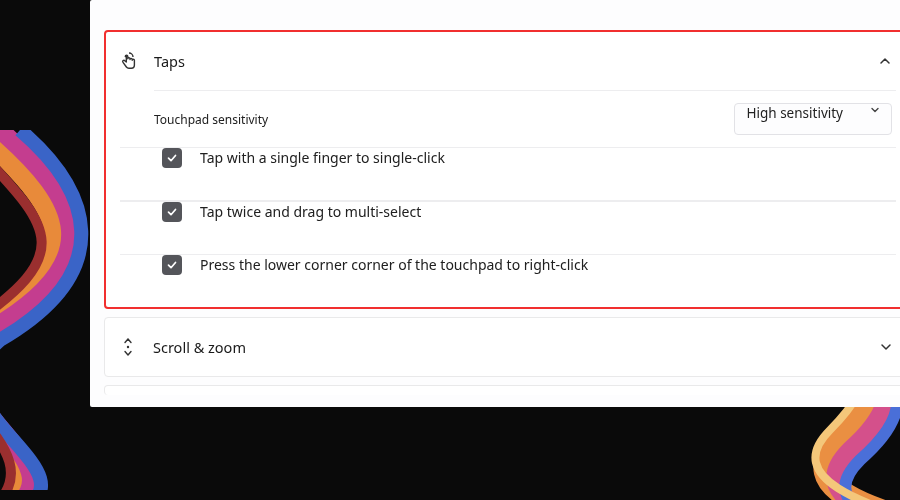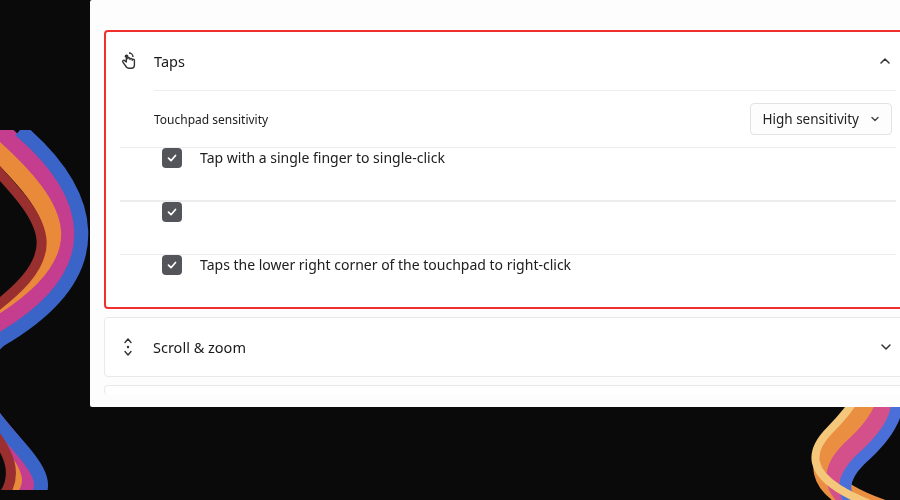--- a/index.html
+++ b/index.html
@@ -90,22 +90,22 @@
   .row.first { height: 56px; }
 
   .row-label {
     flex: 1;
     font-size: 12px;
     color: #202020;
   }
 
   .dropdown {
     display: flex;
-    align-items: center;
-    gap: 10px;
+    align-items: flex-start;
+    gap: 26px;
     height: 32px;
     padding: 0 10px 0 12px;
     border: 1px solid #e2e2e6;
     border-radius: 4px;
     background: #fdfdfe;
     font-size: 13.5px;
     color: #222;
   }
 
   .check-row {
@@ -201,31 +201,32 @@
 
 
     <div class="divider-full"></div>
 
     <div class="check-row">
       <span class="cbox">
         <svg width="12" height="12" viewBox="0 0 12 12">
             <path d="M2.5 6.2 L5 8.7 L9.5 3.5" fill="none" stroke="#fff" stroke-width="1.7" stroke-linecap="round" stroke-linejoin="round"></path>
           </svg>
       </span>
+      <span class="lbl">Tap twice and drag to multi-select</span>
     </div>
 
     <div class="divider-full"></div>
 
     <div class="check-row">
       <span class="cbox">
         <svg width="12" height="12" viewBox="0 0 12 12">
             <path d="M2.5 6.2 L5 8.7 L9.5 3.5" fill="none" stroke="#fff" stroke-width="1.7" stroke-linecap="round" stroke-linejoin="round"></path>
           </svg>
       </span>
-      <span class="lbl">Taps the lower right corner of the touchpad to right-click</span>
+      <span class="lbl">Press the lower corner corner of the touchpad to right-click</span>
     </div>
   </div>
 
   <div class="section">
     <div class="sec-header">
       <span class="icon">
         <svg width="16" height="20" viewBox="0 0 16 20">
           <path d="M8 2 L5 5.5 M8 2 L11 5.5 M8 18 L5 14.5 M8 18 L11 14.5" fill="none" stroke="#333" stroke-width="1.4" stroke-linecap="round"></path>
           <circle cx="8" cy="10" r="1.2" fill="#333"></circle>
         </svg>

